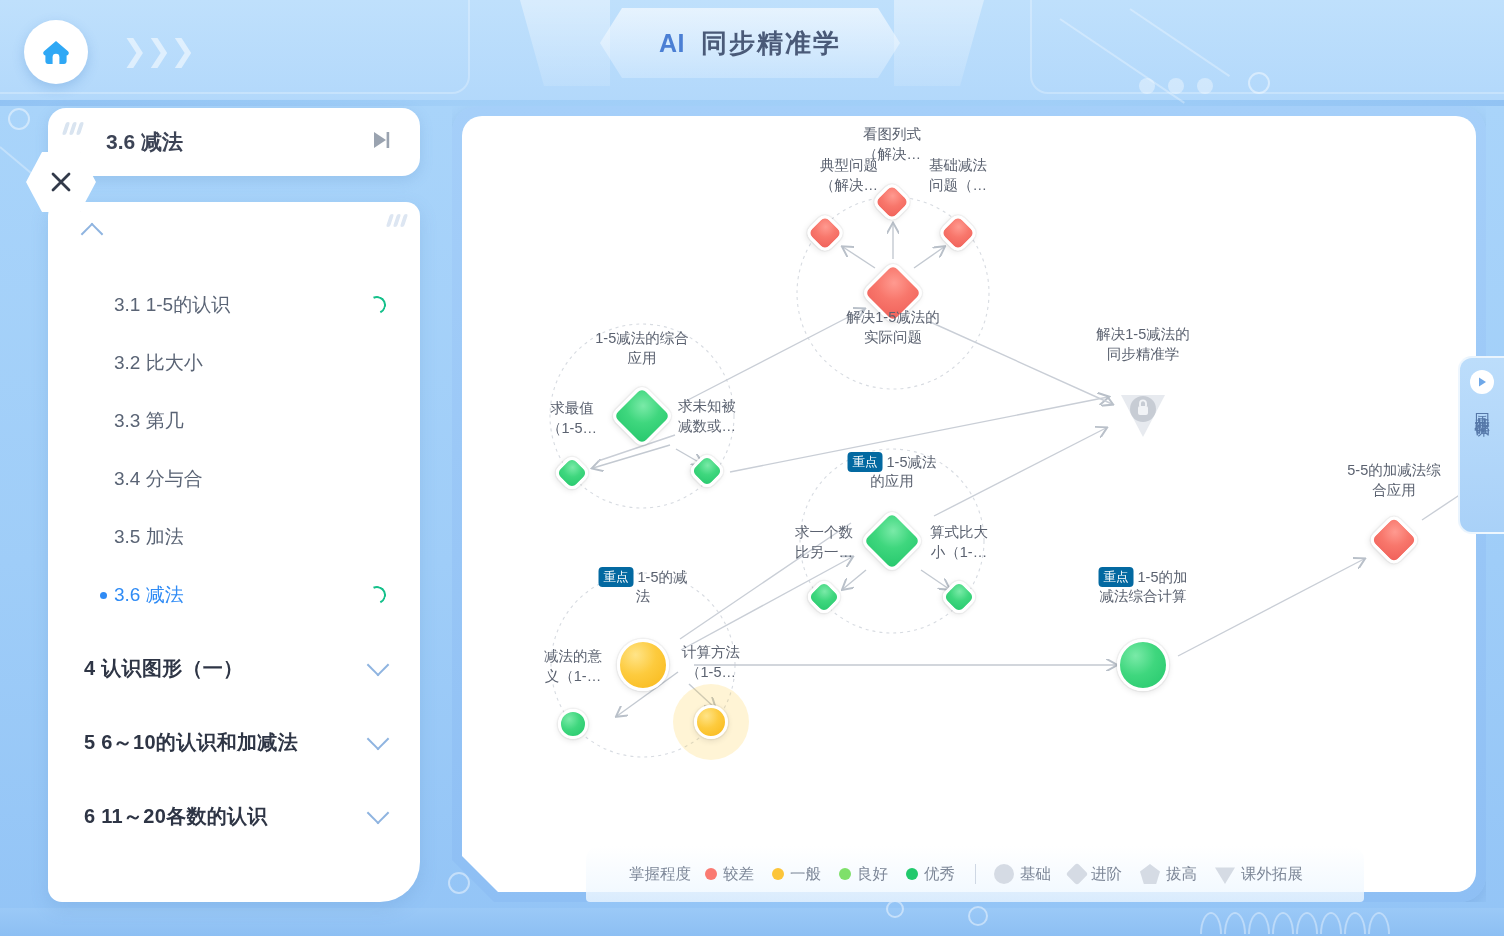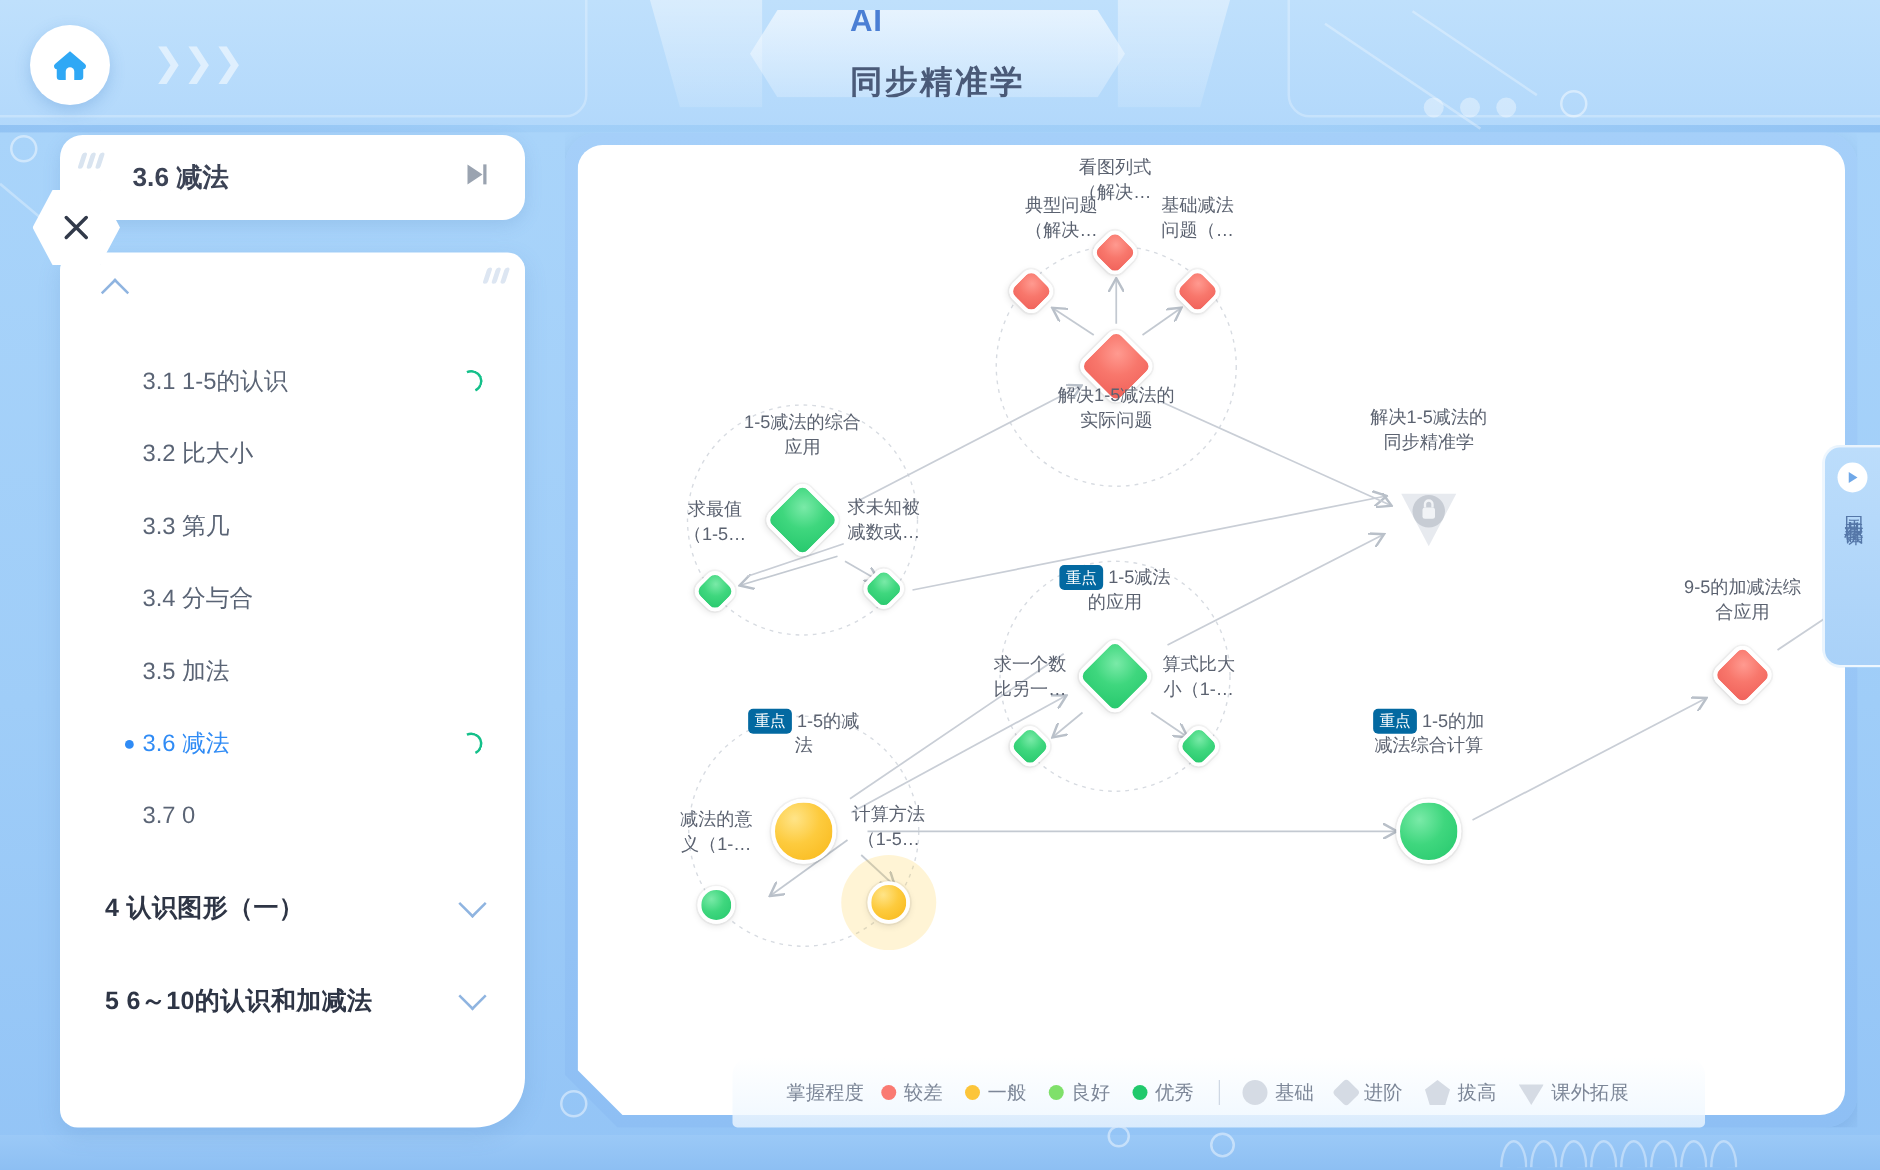--- a/index.html
+++ b/index.html
@@ -64,21 +64,21 @@
 
   
   .title-plate {
     position: absolute; left: 600px; top: 8px; width: 300px; height: 70px;
     background: linear-gradient(180deg, rgba(255,255,255,.62), rgba(222,239,255,.42));
     -webkit-clip-path: polygon(22px 0, 278px 0, 300px 35px, 278px 70px, 22px 70px, 0 35px);
     clip-path: polygon(22px 0, 278px 0, 300px 35px, 278px 70px, 22px 70px, 0 35px);
     display: flex; align-items: center; justify-content: center;
   }
   .title-inner {
-    display: flex; align-items: baseline; gap: 16px; flex-direction: column;
+    display: flex; align-items: baseline; gap: 16px;
   }
   .title-ai {
     font-size: 25px; font-weight: 700; color: #4b7fd4; letter-spacing: .5px;
   }
   .title-cn {
     font-size: 26px; font-weight: 700; color: #4a5a78; letter-spacing: 2px;
   }
   .title-wing {
     position: absolute; top: 0; width: 90px; height: 86px;
     background: linear-gradient(180deg, rgba(255,255,255,.40), rgba(255,255,255,.12));
@@ -386,36 +386,37 @@
   <div class="sb-item">
     <span class="ilabel">3.4 分与合</span>
   </div>
   <div class="sb-item">
     <span class="ilabel">3.5 加法</span>
   </div>
   <div class="sb-item active">
     <span class="ilabel">3.6 减法</span>
     <span class="prog"></span>
   </div>
-  <div class="sb-item">
-    <span class="ilabel">3.7 0</span>
-  </div>
 
   <div class="sb-spacer"></div>
 
   <div class="sb-group-head">
     <span class="gtext">4 认识图形（一）</span>
     <span class="chev"></span>
   </div>
   <div class="sb-spacer"></div>
   <div class="sb-group-head">
     <span class="gtext">5 6～10的认识和加减法</span>
     <span class="chev"></span>
   </div>
   <div class="sb-spacer"></div>
+  <div class="sb-group-head">
+    <span class="gtext">6 11～20各数的认识</span>
+    <span class="chev"></span>
+  </div>
 </div>
 
 <div class="canvas-frame"></div>
 <div class="canvas">
 
   <svg class="graph-svg" width="1014" height="776">
     <defs>
       <marker id="ah" markerWidth="9" markerHeight="9" refX="7" refY="4.5" orient="auto">
         <path d="M0,0 L8,4.5 L0,9" fill="none" stroke="#b9c0c9" stroke-width="1.4"></path>
       </marker>
@@ -574,21 +575,21 @@
     <div class="shape-circle fill-green" style="width:52px;height:52px;"></div>
     <div class="node-label" style="top:-72px;">
       <span class="ln"><span class="badge-key">重点</span><span>1-5的加</span></span>
       <span class="ln">减法综合计算</span>
     </div>
   </div>
 
   <div class="node" style="left:932px;top:424px;">
     <div class="shape-diamond fill-red" style="width:38px;height:38px;"></div>
     <div class="node-label" style="top:-60px;">
-      <span class="ln">9-5的加减法综</span>
+      <span class="ln">5-5的加减法综</span>
       <span class="ln">合应用</span>
     </div>
   </div>
 </div>
 
 <div class="legend">
   <span class="lg-title">掌握程度</span>
 
   <span class="lg-item">
     <span class="lg-dot" style="background:#fa7a72"></span>

